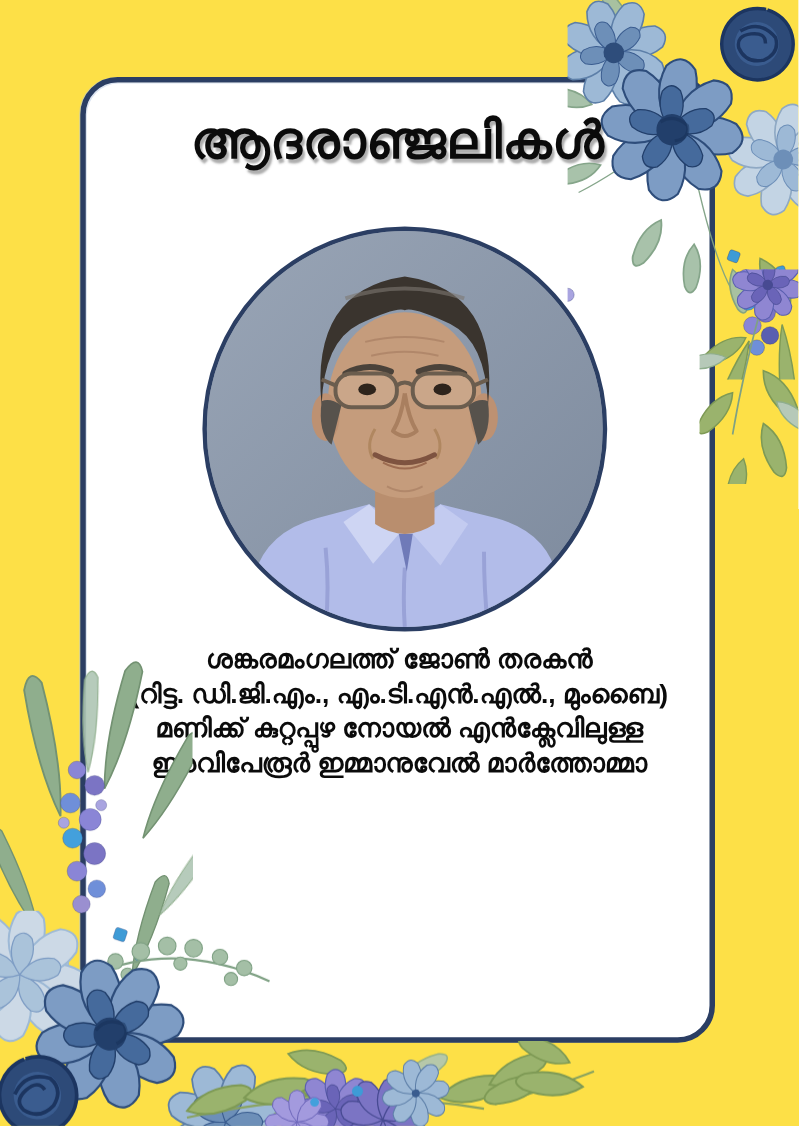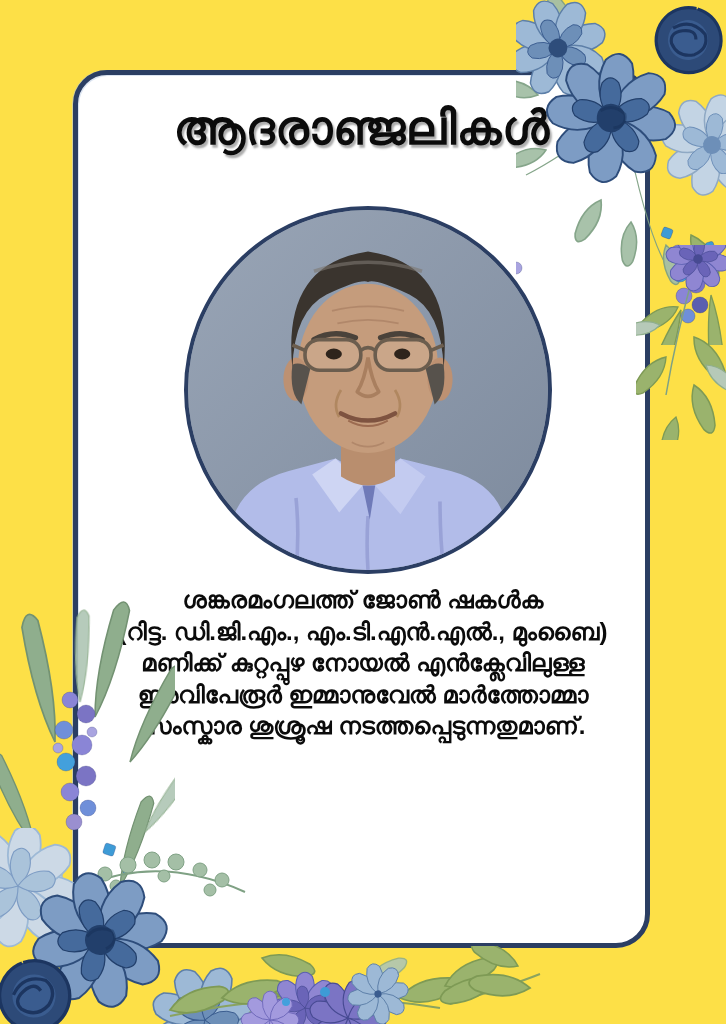--- a/index.html
+++ b/index.html
@@ -123,25 +123,24 @@
 
       <path d="M85,100 Q80,108 84,115 M115,100 Q120,108 116,115" stroke="#b08760" stroke-width="1.5" fill="none"></path>
 
       <path d="M85,113 Q100,121 115,113" stroke="#7e5340" stroke-width="2.5" fill="none" stroke-linecap="round"></path>
       <path d="M89,117 Q100,123 111,117" stroke="#9c6b50" stroke-width="1" fill="none"></path>
       <path d="M91,129 Q100,134 109,129" stroke="#a87f62" stroke-width="1" fill="none" opacity="0.7"></path>
     </svg>
   </div>
 
   <div class="body-text">
-      <div class="line">ശങ്കരമംഗലത്ത് ജോൺ ഷകൾക</div>
+      <div class="line">ശങ്കരമംഗലത്ത് ജോൺ തരകൻ</div>
       <div class="line">(റിട്ട. ഡി.ജി.എം., എം.ടി.എൻ.എൽ., മുംബൈ)</div>
       <div class="line">മണിക്ക് കുറ്റപ്പുഴ നോയൽ എൻക്ലേവിലുള്ള</div>
       <div class="line">ഇരവിപേരൂർ ഇമ്മാനുവേൽ മാർത്തോമ്മാ</div>
-      <div class="line">സംസ്കാര ശുശ്രൂഷ നടത്തപ്പെടുന്നതുമാണ്.</div>
     </div>
 
   <svg class="floral f-tr" viewBox="0 0 210 345">
     <g stroke="#7fa184" stroke-width="1.2" fill="#a4bfa6" opacity="0.95">
       <path d="M95,115 Q40,60 20,15" fill="none"></path>
       <path d="M95,120 Q40,160 10,175" fill="none"></path>
       <path d="M110,130 Q130,230 150,265" fill="none"></path>
       <use href="#lf" transform="translate(55,25) rotate(235) scale(1.15)"></use>
       <use href="#lf" transform="translate(22,95) rotate(195) scale(1.3)"></use>
       <use href="#lf" transform="translate(30,150) rotate(160) scale(1.25)"></use>

